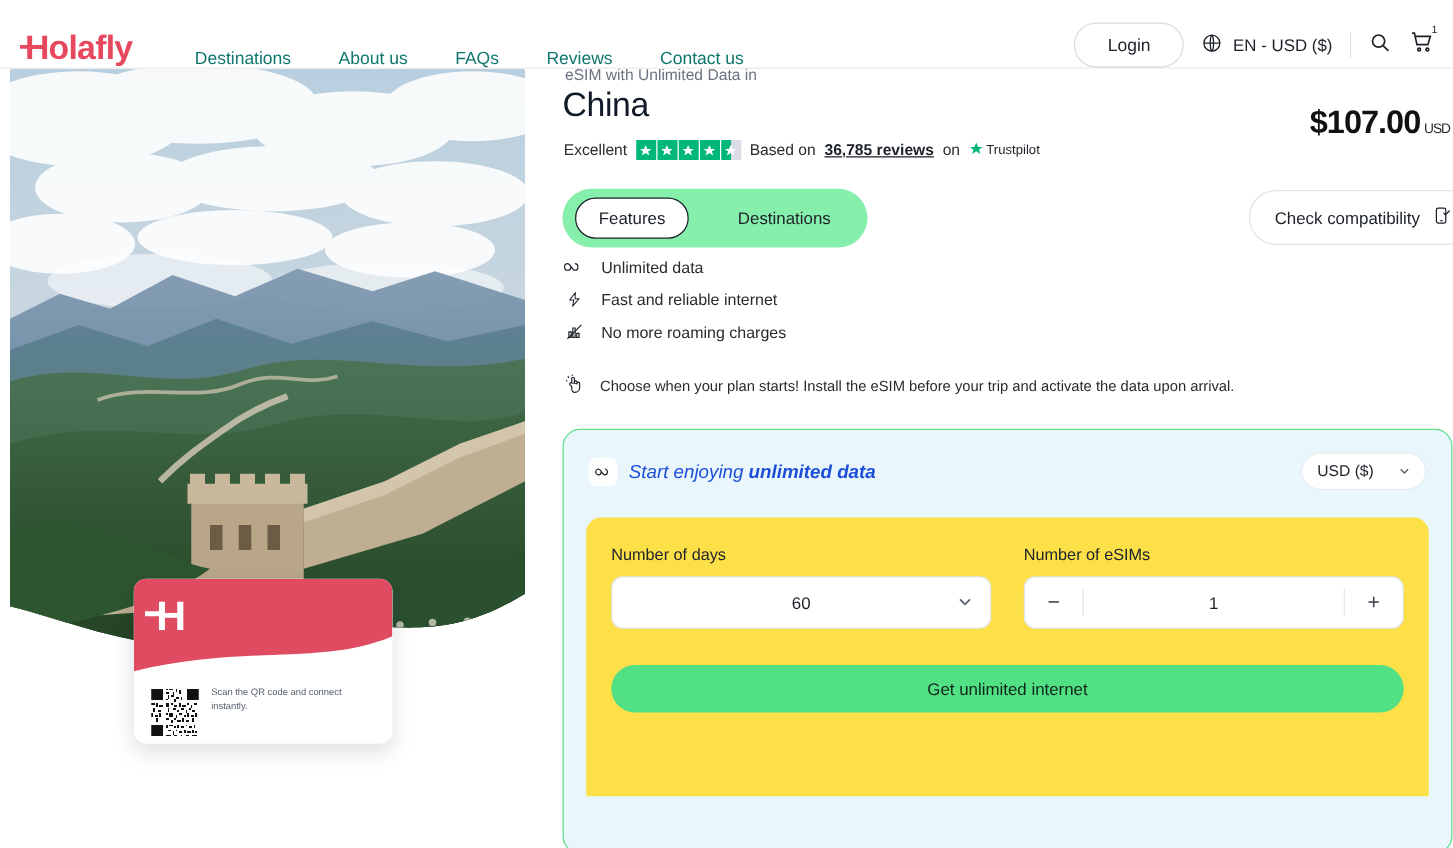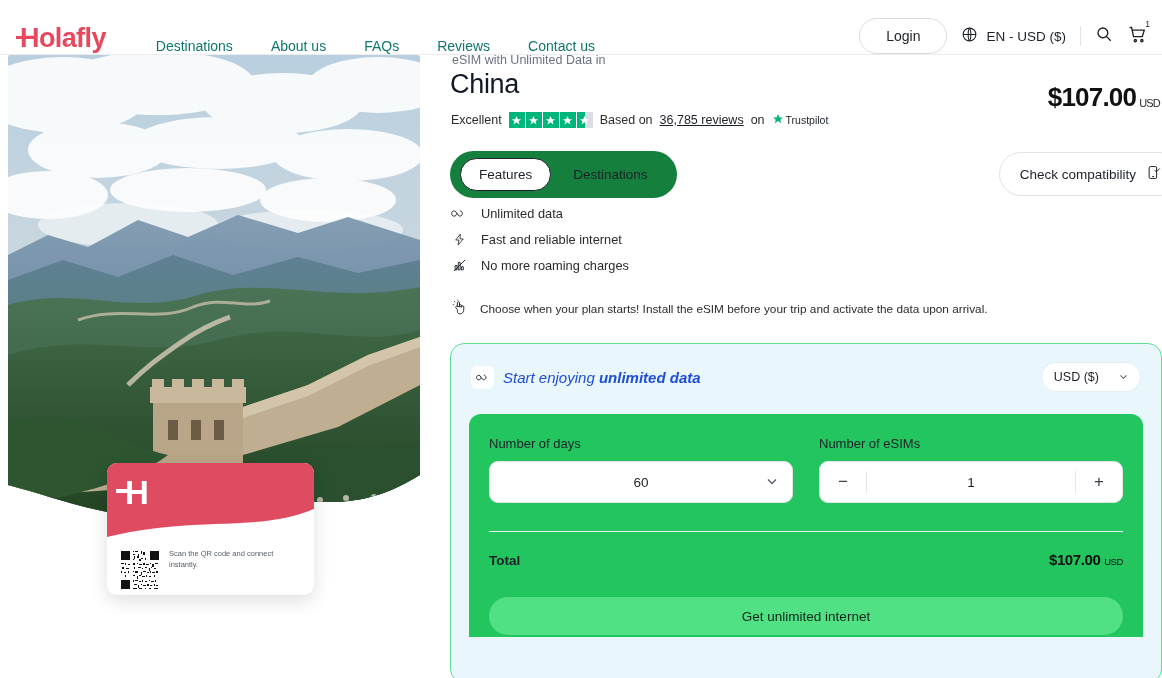--- a/index.html
+++ b/index.html
@@ -123,29 +123,29 @@
     display:flex; align-items:center; gap:7px;
     font-size:12.5px; color:#2b2b2b;
   }
   .stars { display:flex; gap:1px; }
   .star {
     width:16px; height:16px; background:#00b67a;
     display:flex; align-items:center; justify-content:center;
   }
   .star.half { background: linear-gradient(to right, #00b67a 50%, #dcdce6 50%); }
   .star svg { width:11px; height:11px; fill:#fff; }
-  .rev-link { text-decoration: underline; font-weight:400; color:#1c2128; cursor:pointer; }
+  .rev-link { text-decoration: underline; font-weight:700; color:#1c2128; cursor:pointer; }
   .tp { display:flex; align-items:center; gap:2px; font-size:10.5px; color:#1c2128; }
   .tp svg { width:12px; height:12px; fill:#00b67a; }
 
   
   .tabs {
     position:absolute; top:96px; left:10px;
-    background:#15803d; border-radius:24px;
-    display:flex; align-items:center; padding:7px 10px; gap:3px;
+    background:#86efac; border-radius:24px;
+    display:flex; align-items:center; padding:7px 10px; gap:20px;
   }
   .tab {
     font-size:13.5px; padding:8px 18px; border-radius:20px;
     color:#1c2128; cursor:pointer; white-space:nowrap;
     border:1px solid transparent; background:transparent;
     font-family:inherit;
   }
   .tab.active { background:#fff; border-color:#1c2128; font-weight:400; }
 
   .check-compat {
@@ -189,21 +189,21 @@
   .buy-head-title b { font-weight:700; }
   .cur-select {
     margin-left:auto;
     background:#fff; border:1px solid #e6eef2; border-radius:16px;
     padding:7px 12px; font-size:12.5px; color:#1c2128;
     display:flex; align-items:center; gap:20px; cursor:pointer;
     font-family:inherit;
   }
   .inner-panel {
     margin:22px 18px 0 18px;
-    background:#22c55e;
+    background:#fde047;
     border-radius:12px 12px 0 0;
     padding:22px 20px 20px 20px;
     height:223px;
   }
   .fields { display:flex; gap:26px; }
   .field { flex:1; }
   .field-label { font-size:13px; color:#20252b; margin-bottom:10px; }
   .select-box {
     border:1px solid #e1e4e8; border-radius:9px; height:42px;
     display:flex; align-items:center; justify-content:center;
@@ -621,24 +621,17 @@
           <div class="stepper">
             <button class="step-btn">−</button>
             <span class="step-sep"></span>
             <span class="step-val">1</span>
             <span class="step-sep"></span>
             <button class="step-btn">+</button>
           </div>
         </div>
       </div>
 
-      <div class="total-row">
-        <span class="total-label">Total</span>
-        <span class="total-price">
-          <span>$107.00</span>
-          <span class="cur">USD</span>
-        </span>
-      </div>
 
       <button class="cta">Get unlimited internet</button>
     </div>
   </div>
 </div>
 
 </body></html>

